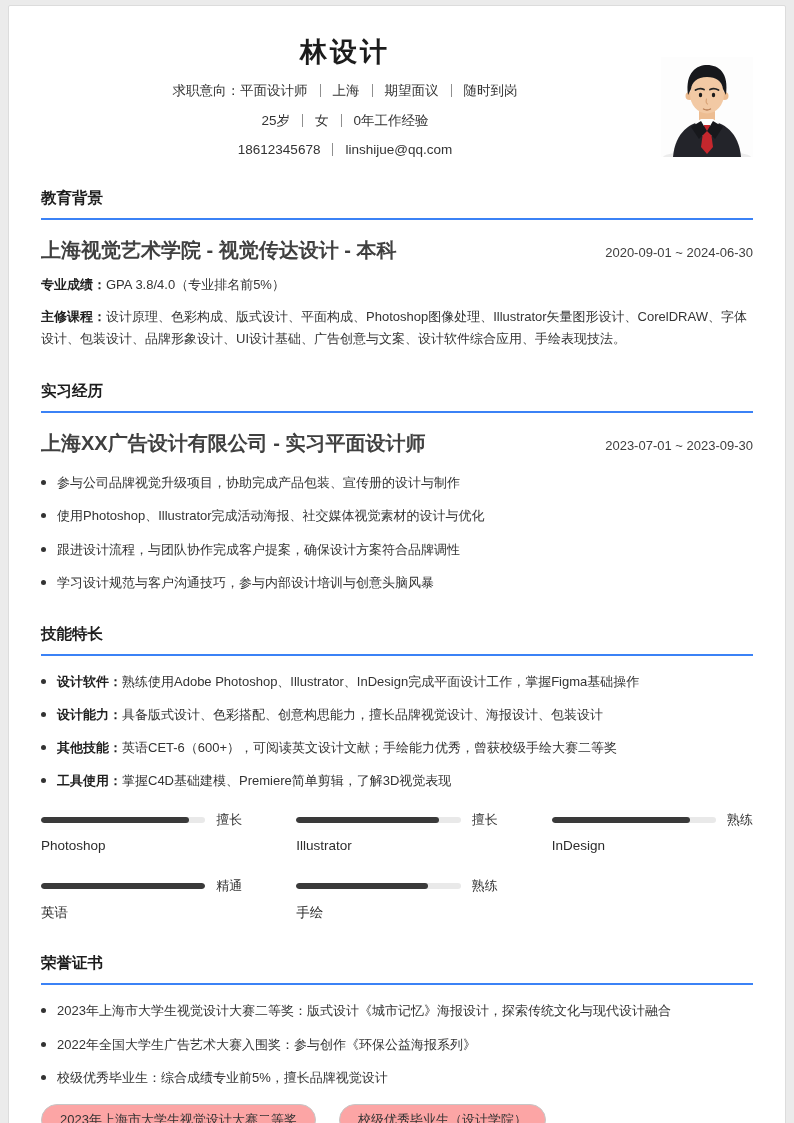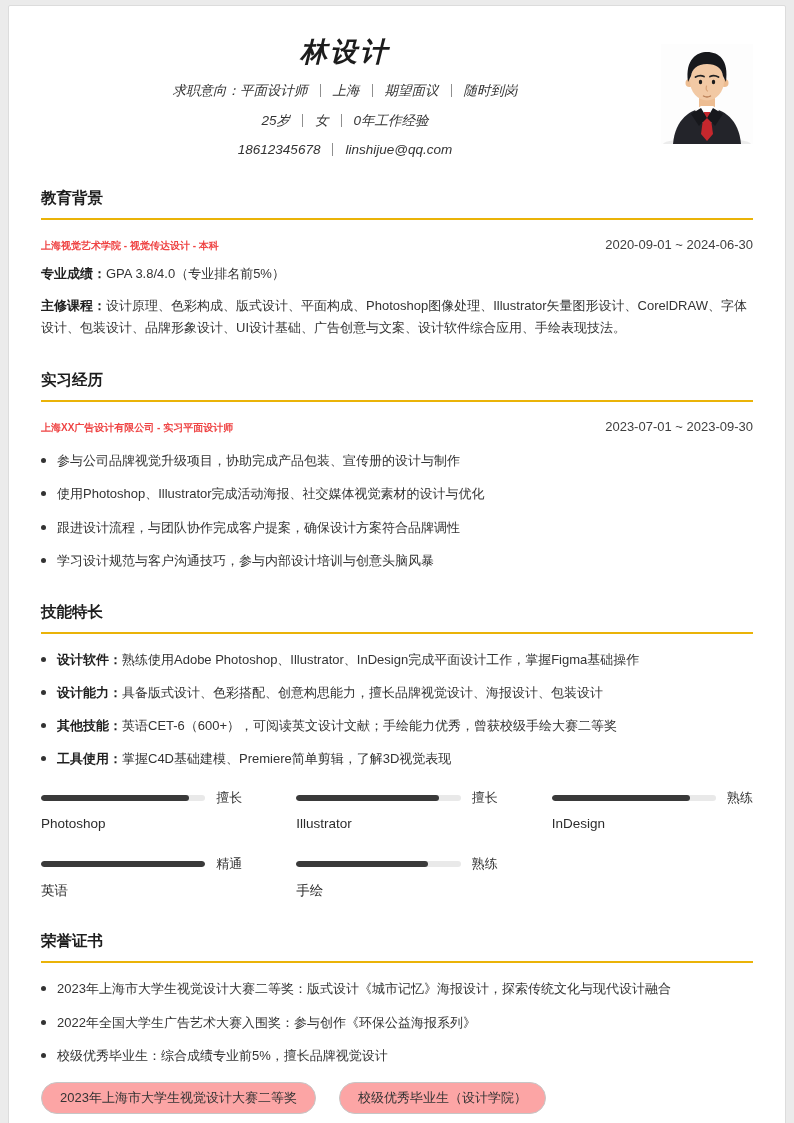--- a/index.html
+++ b/index.html
@@ -10,35 +10,35 @@
     color:#333;
     -webkit-font-smoothing:antialiased;
   }
   .page {
     width:778px; min-height:1111px;
     margin:5px auto; background:#ffffff;
     border:1px solid #dcdcdc; border-radius:2px;
     padding:24px 32px 20px;
   }
   
-  .header { display:flex; align-items:center;font-style:italic; }
+  .header { display:flex; align-items:flex-end; }
   .header-text { flex:1; text-align:center; padding-top:4px; }
   .name { font-size:27px; font-weight:bold; color:#1c1c1c; letter-spacing:3px; }
   .hline { margin-top:12px; font-size:13.5px; color:#333; }
   .hsep { display:inline-block; width:1px; height:13px; background:#8f8f8f; margin:0 12px; vertical-align:-2px; }
   .photo { width:92px; height:100px; margin-left:12px; flex:none; overflow:hidden; background:#fdfdfd; }
   .photo svg { display:block; }
   
   .section { margin-top:31px; }
   .sec-title {
     font-size:15.5px; font-weight:bold; color:#1d1d1d;
-    padding-bottom:9px; border-bottom:2px solid #eab308;
+    padding-bottom:9px; border-bottom:2px solid #3b82f6;
   }
   .entry-head { display:flex; justify-content:space-between; align-items:baseline; margin-top:17px; }
-  .entry-title { font-size:10px; font-weight:bold; color:#ef4444; }
+  .entry-title { font-size:20px; font-weight:bold; color:#404040; }
   .entry-date { font-size:13px; color:#3e3e3e; }
   .kv { margin-top:10px; font-size:13px; line-height:1.7; color:#333; }
   .kv b { color:#1f1f1f; }
   ul.blist { list-style:none; margin-top:16px; }
   ul.blist li { display:flex; gap:11px; margin-top:13px; font-size:13px; line-height:1.55; color:#333; }
   .dot { width:5px; height:5px; border-radius:50%; background:#333; margin-top:7px; flex:none; }
   li b { color:#1f1f1f; }
   
   .bar-grid {
     display:grid; grid-template-columns:repeat(3,1fr);

